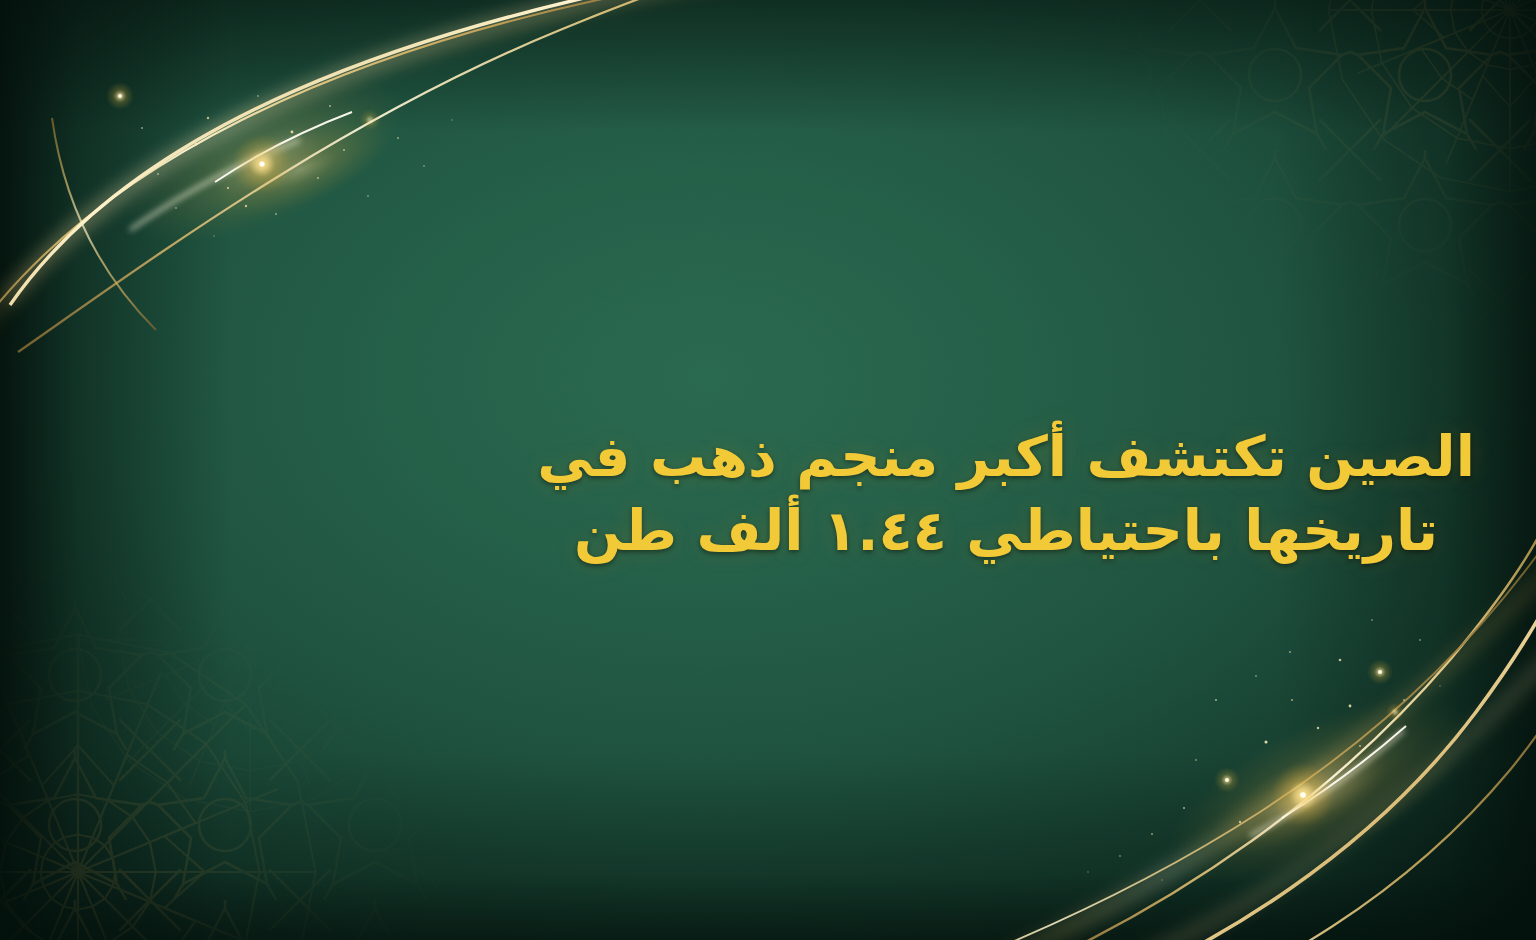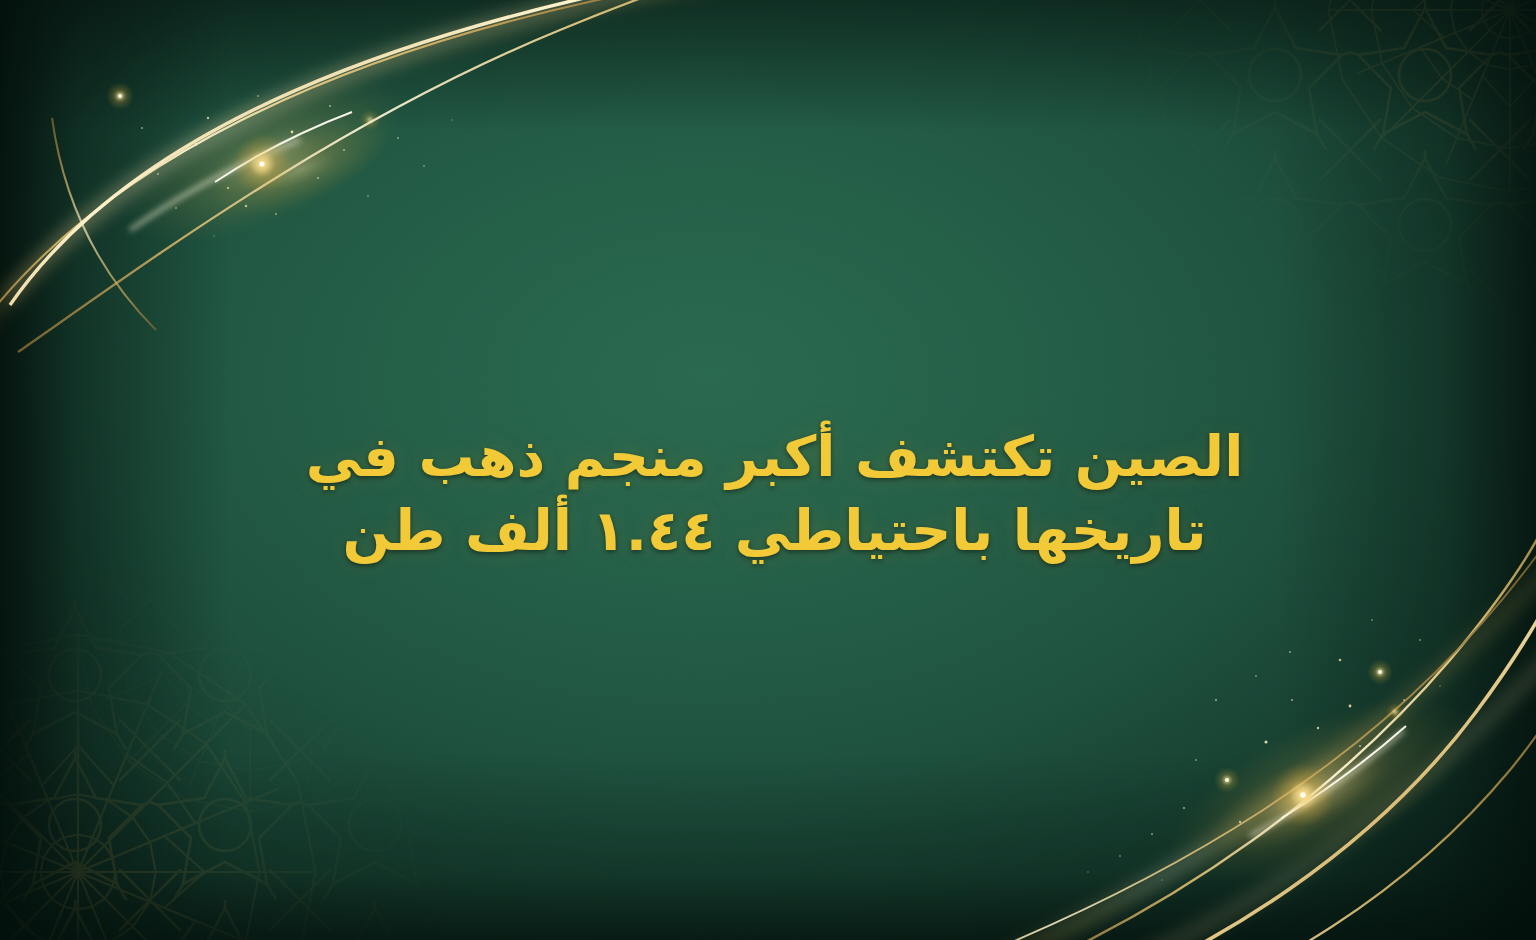--- a/index.html
+++ b/index.html
@@ -73,21 +73,21 @@
 
   
 
   .headline-wrap {
     position: absolute;
     left: 0;
     right: 0;
     top: 420px;
     display: flex;
     flex-direction: column;
-    align-items: center;
+    align-items: flex-start;
     justify-content: center;
     z-index: 6;
     margin-left: 13px;
   }
 
   .headline {
     direction: rtl;
     text-align: center;
     width: 1060px;
     font-family: "DejaVu Sans", "Liberation Sans", sans-serif;

